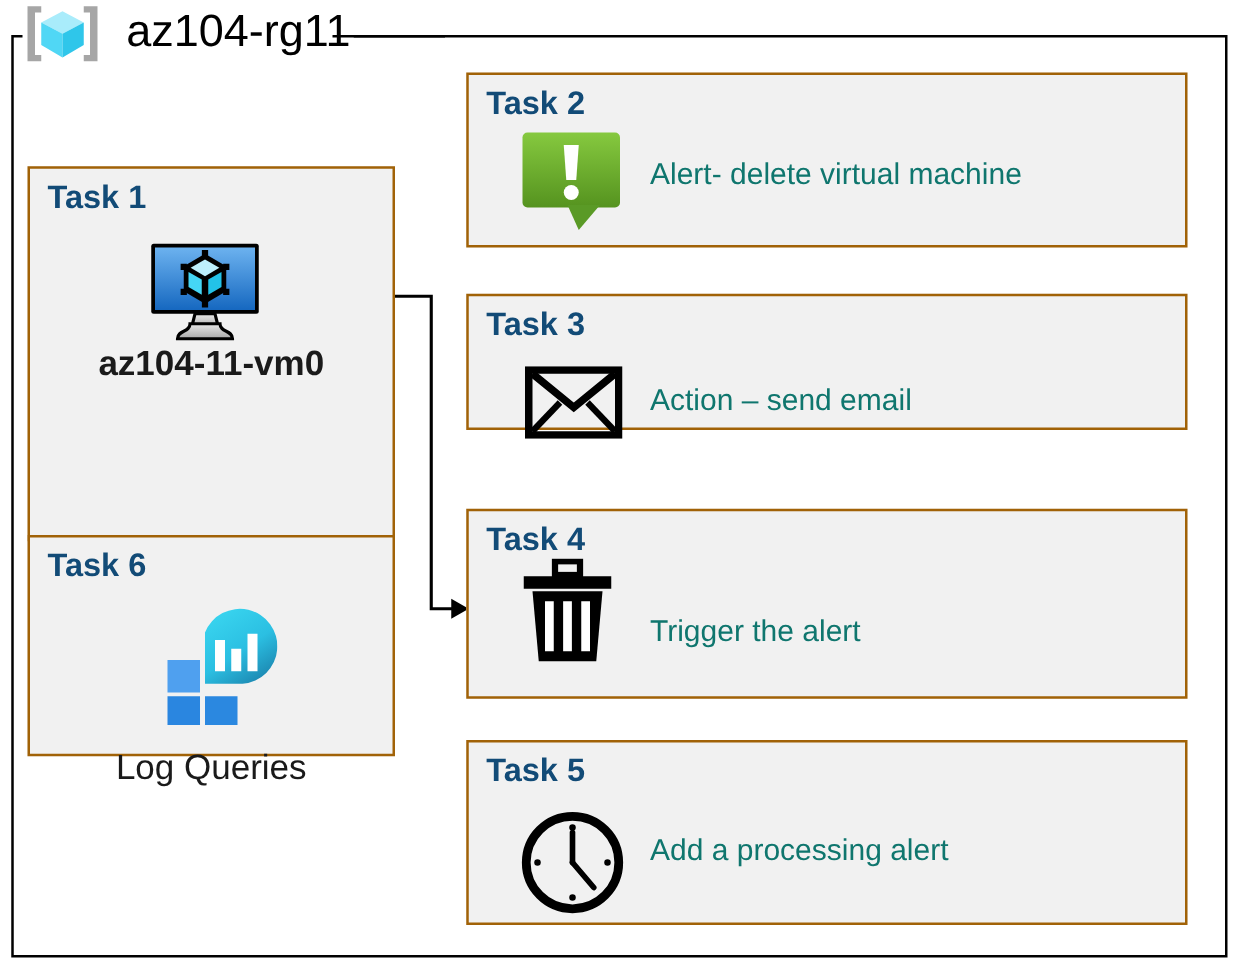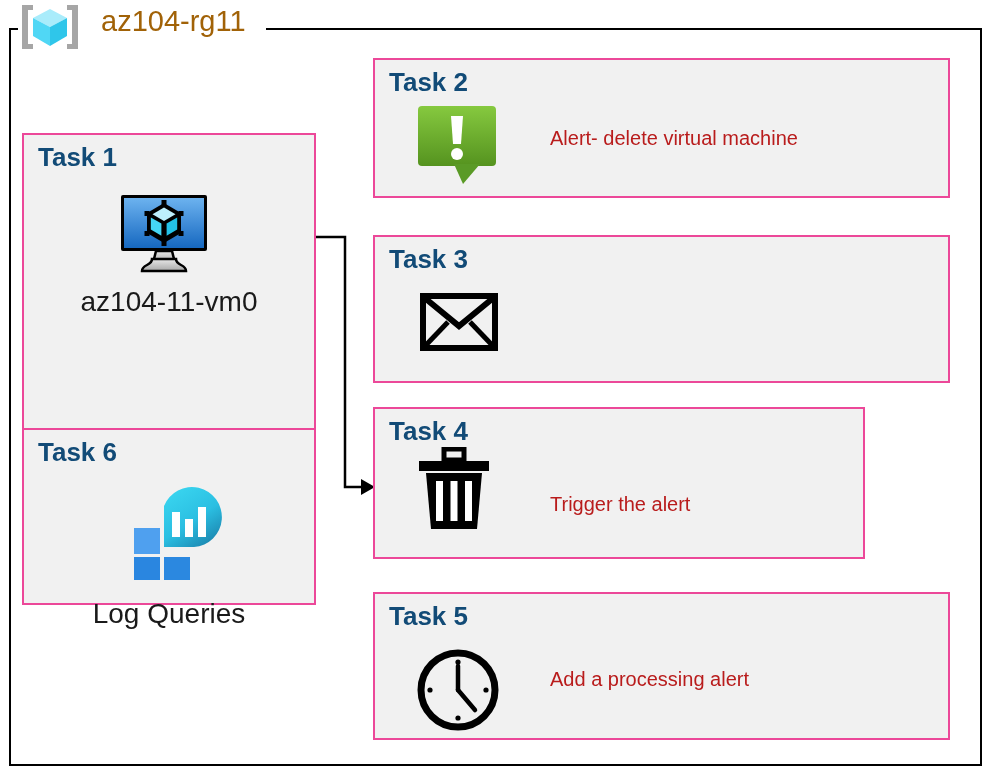--- a/index.html
+++ b/index.html
@@ -37,22 +37,22 @@
     left: 18px;
     top: 18px;
     width: 265px;
     height: 24px;
     background: #ffffff;
   }
   .rg-title {
     position: absolute;
     left: 101px;
     top: 7px;
-    font-size: 29px;
-    color: #a16207;
+    font-size: 36px;
+    color: #000000;
     line-height: 1;
     white-space: nowrap;
   }
   .rg-title-rule {
     position: absolute;
     left: 266px;
     top: 28px;
     width: 90px;
     height: 0;
     border-top: 2px solid #000000;
@@ -64,21 +64,21 @@
     left: 17px;
     top: 2px;
     width: 66px;
     height: 50px;
   }
 
   
   .card {
     position: absolute;
     background: #f1f1f1;
-    border: 2px solid #ec4899;
+    border: 2px solid #a16207;
     box-sizing: border-box;
   }
   .card-title {
     position: absolute;
     left: 14px;
     top: 8px;
     font-size: 26px;
     font-weight: bold;
     color: #124b77;
     line-height: 1.1;
@@ -88,35 +88,34 @@
     position: absolute;
     left: 0;
     right: 0;
     text-align: center;
     font-size: 28px;
     color: #1a1a1a;
     white-space: nowrap;
   }
   .card-label {
     position: absolute;
-    font-size: 20px;
-    color: #b91c1c;
+    font-size: 24px;
+    color: #0f766e;
     white-space: nowrap;
     line-height: 1;
-    margin-left: 30px;
   }
 
   
   #card-task1 { left: 22px;  top: 133px; width: 294px; height: 300px; }
   #card-task6 { left: 22px;  top: 428px; width: 294px; height: 177px; }
 
   
   #card-task2 { left: 373px; top: 58px;  width: 577px; height: 140px; }
-  #card-task3 { left: 373px; top: 235px; width: 577px; height: 148px; }
-  #card-task4 { left: 373px; top: 407px; width: 492px; height: 152px; }
+  #card-task3 { left: 373px; top: 235px; width: 577px; height: 109px; }
+  #card-task4 { left: 373px; top: 407px; width: 577px; height: 152px; }
   #card-task5 { left: 373px; top: 592px; width: 577px; height: 148px; text-decoration: underline; }
 
   .icon-box { position: absolute; }
 
   
   #icon-vm     { left: 118px; top: 193px; width: 92px; height: 82px; }
   
   #icon-logs   { left: 126px; top: 484px; width: 96px; height: 96px; }
   
   #icon-alert  { left: 416px; top: 104px; width: 86px; height: 84px; }
@@ -162,21 +161,21 @@
 
   <div id="connector">
     <svg width="190" height="275" viewBox="0 0 190 275" xmlns="http://www.w3.org/2000/svg">
       <polyline points="10,12 150,12 150,262 168,262" fill="none" stroke="#000000" stroke-width="2.5"></polyline>
       <polygon points="166,254 180,262 166,270" fill="#000000"></polygon>
     </svg>
   </div>
 
   <div class="card" id="card-task1">
     <div class="card-title">Task 1</div>
-    <div class="card-caption" style="top:151px;">az104-11-vm0</div>
+    <div class="card-caption" style="top:140px;font-weight:bold;">az104-11-vm0</div>
   </div>
 
   <div class="icon-box" id="icon-vm">
     <svg width="92" height="82" viewBox="0 0 92 82" xmlns="http://www.w3.org/2000/svg">
       <defs>
         <linearGradient id="vmScreen" x1="0" y1="0" x2="0" y2="1">
           <stop offset="0" stop-color="#6cb2ef"></stop>
           <stop offset="1" stop-color="#1668c0"></stop>
         </linearGradient>
         <linearGradient id="vmStand" x1="0" y1="0" x2="0" y2="1">
@@ -251,20 +250,21 @@
       <rect x="2" y="2" width="78" height="60" rx="4" fill="url(#alertGreen)"></rect>
       <polygon points="38,60 64,60 47,80" fill="#5a9a26"></polygon>
 
       <path d="M35 12 L47 12 L45 40 L37 40 Z" fill="#ffffff"></path>
       <circle cx="41" cy="50" r="6" fill="#ffffff"></circle>
     </svg>
   </div>
 
   <div class="card" id="card-task3">
     <div class="card-title">Task 3</div>
+    <div class="card-label" style="left:145px; top:72px;">Action – send email</div>
   </div>
 
   <div class="icon-box" id="icon-mail">
     <svg width="78" height="58" viewBox="0 0 78 58" xmlns="http://www.w3.org/2000/svg">
       <rect x="3" y="3" width="72" height="52" fill="none" stroke="#000000" stroke-width="6"></rect>
       <path d="M6 6 L39 33 L72 6" fill="none" stroke="#000000" stroke-width="6"></path>
       <path d="M6 52 L28 29" fill="none" stroke="#000000" stroke-width="5"></path>
       <path d="M72 52 L50 29" fill="none" stroke="#000000" stroke-width="5"></path>
     </svg>
   </div>

